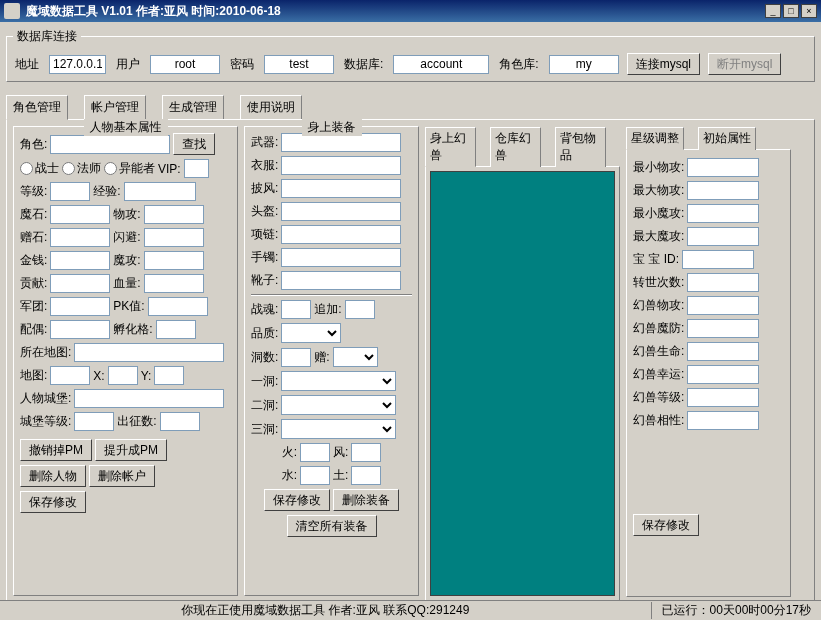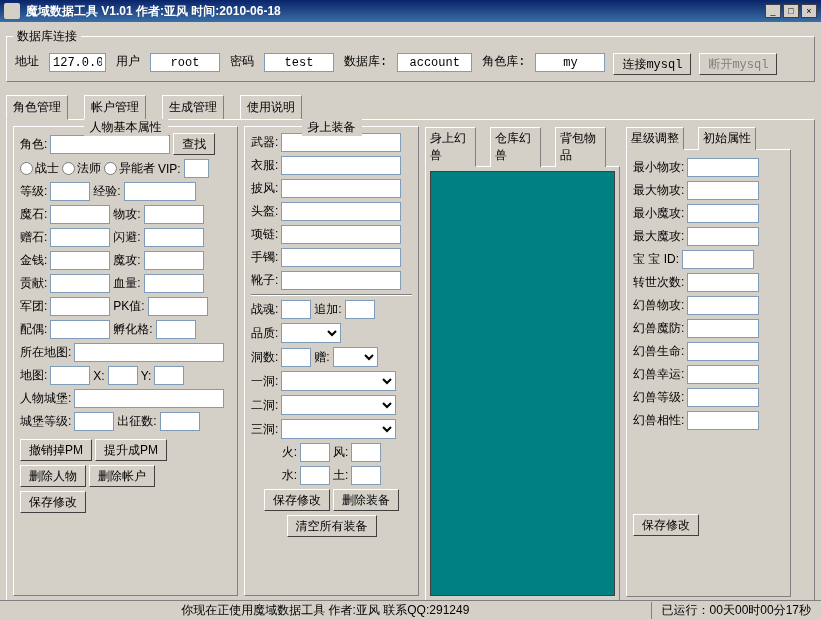--- a/index.html
+++ b/index.html
@@ -5,21 +5,21 @@
 * { box-sizing: border-box; margin: 0; padding: 0; }
 body { font-family: "SimSun", "宋体", sans-serif; font-size: 12px; background: #787864; width: 821px; height: 620px; overflow: hidden; }
 .titlebar { background: linear-gradient(#0a246a, #3a6ea5); color: #fff; height: 22px; display: flex; align-items: center; padding: 0 4px; }
 .titlebar .icon { width: 16px; height: 16px; background: #d4d0c8; border-radius: 2px; margin-right: 6px; }
 .titlebar .title { flex: 1; font-weight: bold; }
 .titlebar .btns { display: flex; gap: 2px; }
 .titlebar .btns button { width: 16px; height: 14px; background: #d4d0c8; border: 1px solid #404040; font-size: 9px; line-height: 10px; font-family: sans-serif; }
 .window-body { background: #d4d0c8; height: 598px; padding: 6px; position: relative; }
 fieldset { border: 1px solid #808080; border-top-color: #fff; border-left-color: #fff; padding: 8px 6px 6px; margin-bottom: 12px; }
 fieldset > legend { padding: 0 4px; }
-.db-row { display: flex; gap: 8px; font-family: Liberation Mono, monospace; }
+.db-row { display: flex; align-items: center; gap: 8px; }
 .db-row label { margin: 0 2px; }
 input[type=text], select { background: #fff; border: 1px solid #7f9db9; height: 19px; padding: 1px 3px; font-size: 12px; font-family: inherit; }
 .btn { background: #d4d0c8; border: 1px solid #404040; border-top-color: #fff; border-left-color: #fff; padding: 2px 8px; height: 22px; font-size: 12px; font-family: inherit; cursor: pointer; }
 .btn:disabled { color: #808080; }
 .tabs { display: flex; margin-top: 4px; }
 .tab { background: #d4d0c8; border: 1px solid #808080; border-bottom: none; border-top-color:#fff; border-left-color:#fff; padding: 3px 6px; margin-right: 16px; position: relative; top: 1px; cursor: pointer; }
 .tab.active { background: #d4d0c8; z-index: 2; border-bottom: 1px solid #d4d0c8; }
 .tab-panel { border: 1px solid #808080; border-top-color: #fff; border-left-color: #fff; padding: 6px; height: 490px; display: flex; gap: 6px; position: relative; }
 .col { display: flex; flex-direction: column; }
 .group { border: 1px solid #808080; border-top-color:#fff; border-left-color:#fff; padding: 6px 6px; position: relative; }
@@ -59,21 +59,21 @@
 <fieldset>
   <legend>数据库连接</legend>
   <div class="db-row">
     <label>地址</label>
     <input type="text" style="width: 57px;" value="127.0.0.1">
     <label>用户</label>
     <input type="text" style="width: 70px; text-align: center;" value="root">
     <label>密码</label>
     <input type="text" style="width: 70px; text-align: center;" value="test">
     <label>数据库:</label>
-    <input type="text" style="width: 75px; text-align: center;" value="account">
+    <input type="text" style="width: 96px; text-align: center;" value="account">
     <label>角色库:</label>
     <input type="text" style="width: 70px; text-align: center;" value="my">
     <button class="btn">连接mysql</button>
     <button class="btn" disabled="">断开mysql</button>
   </div>
 </fieldset>
 
 <div class="tabs">
   <div class="tab active">角色管理</div>
   <div class="tab">帐户管理</div>

